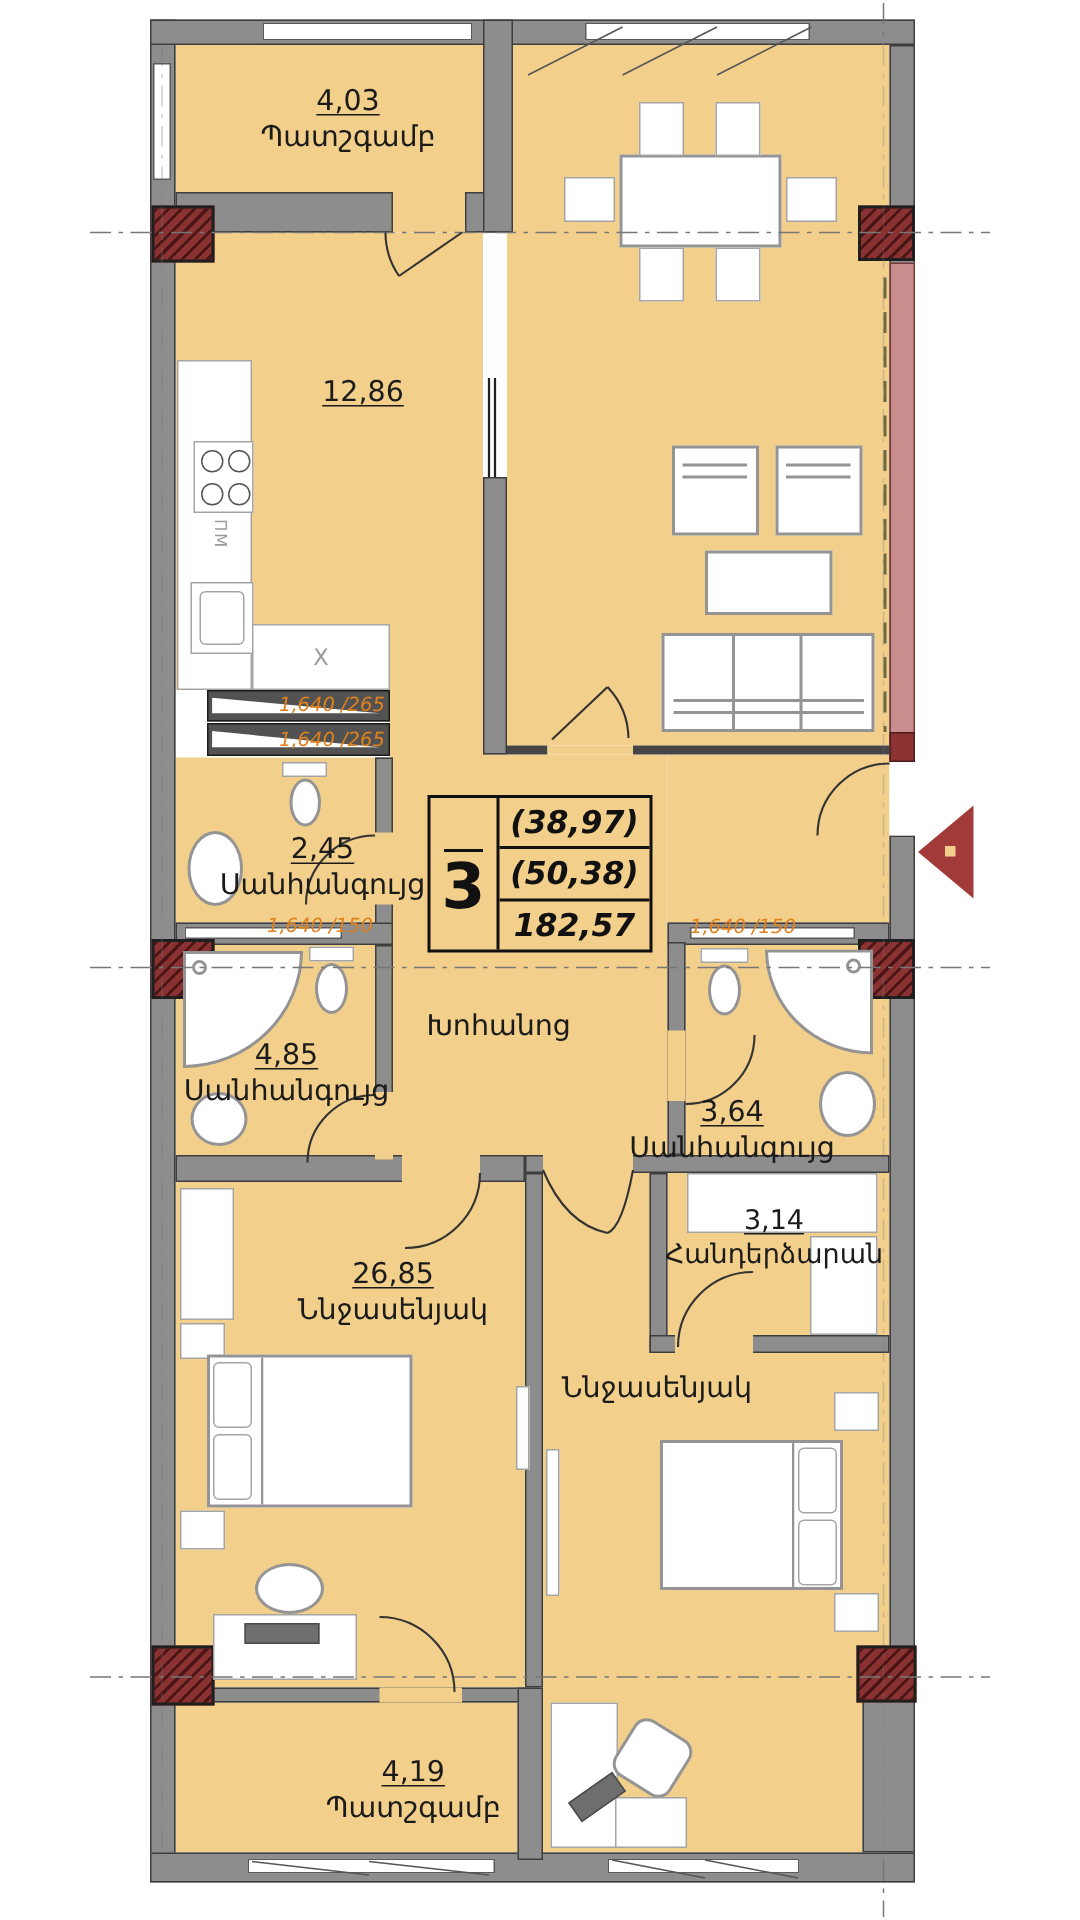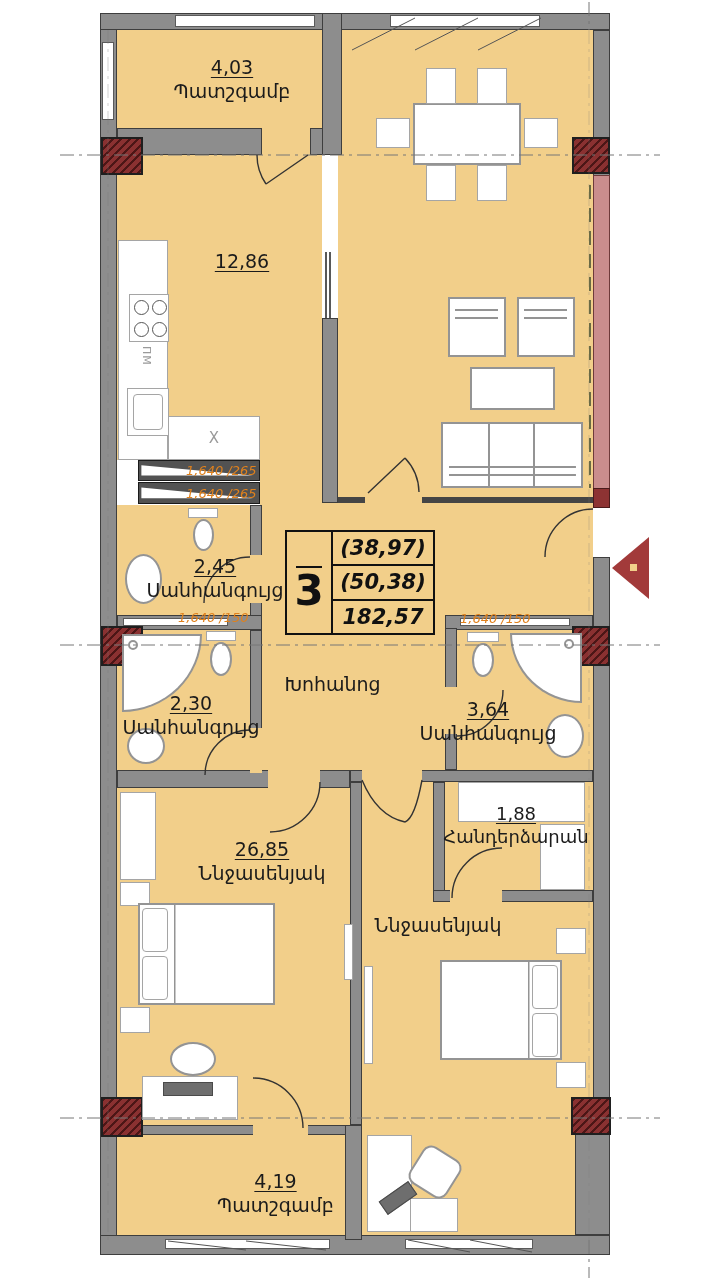--- a/index.html
+++ b/index.html
@@ -243,29 +243,29 @@
     <div class="area">12,86</div>
   </div>
   <div class="rlabel" style="left:125px;top:555px;width:180px">
     <div class="area">2,45</div>
     <div>Սանհանգույց</div>
   </div>
   <div class="rlabel" style="left:245px;top:673px;width:175px">
     <div>Խոհանոց</div>
   </div>
   <div class="rlabel" style="left:103px;top:692px;width:176px">
-    <div class="area">2,30</div>
+    <div class="area">4,85</div>
     <div>Սանհանգույց</div>
   </div>
-  <div class="rlabel" style="left:398px;top:698px;width:180px">
+  <div class="rlabel" style="left:398px;top:730px;width:180px">
     <div class="area">3,64</div>
     <div>Սանհանգույց</div>
   </div>
   <div class="rlabel" style="left:428px;top:803px;width:176px;font-size:18px">
-    <div class="area">1,88</div>
+    <div class="area">3,14</div>
     <div>Հանդերձարան</div>
   </div>
   <div class="rlabel" style="left:172px;top:838px;width:180px">
     <div class="area">26,85</div>
     <div>Ննջասենյակ</div>
   </div>
   <div class="rlabel" style="left:348px;top:914px;width:180px">
     <div>Ննջասենյակ</div>
   </div>
   <div class="rlabel" style="left:183px;top:1170px;width:185px">

